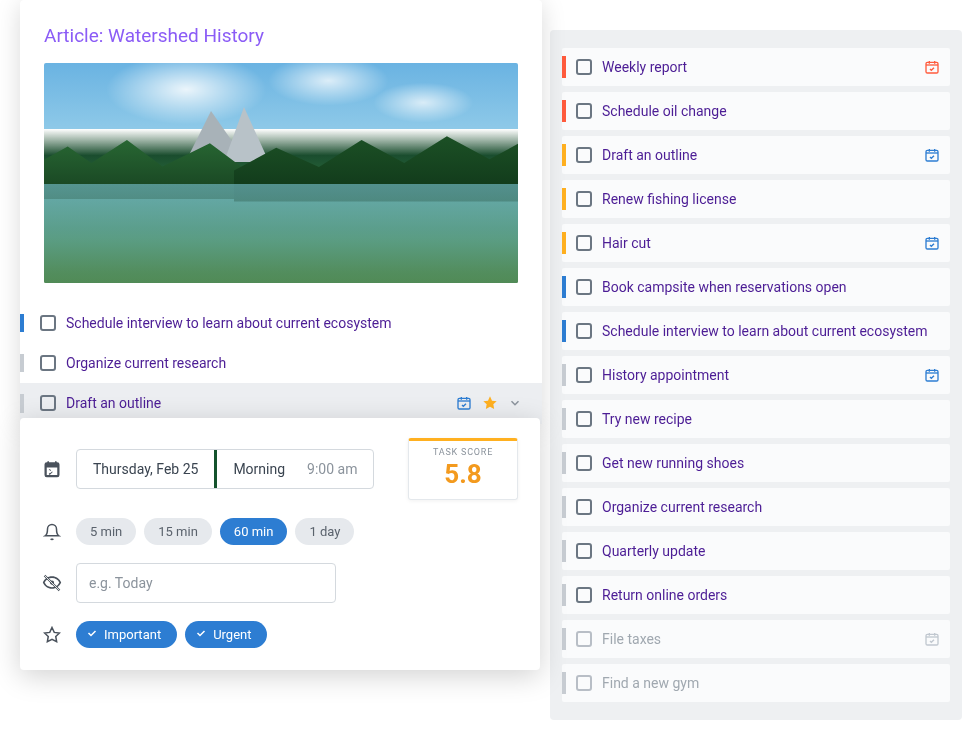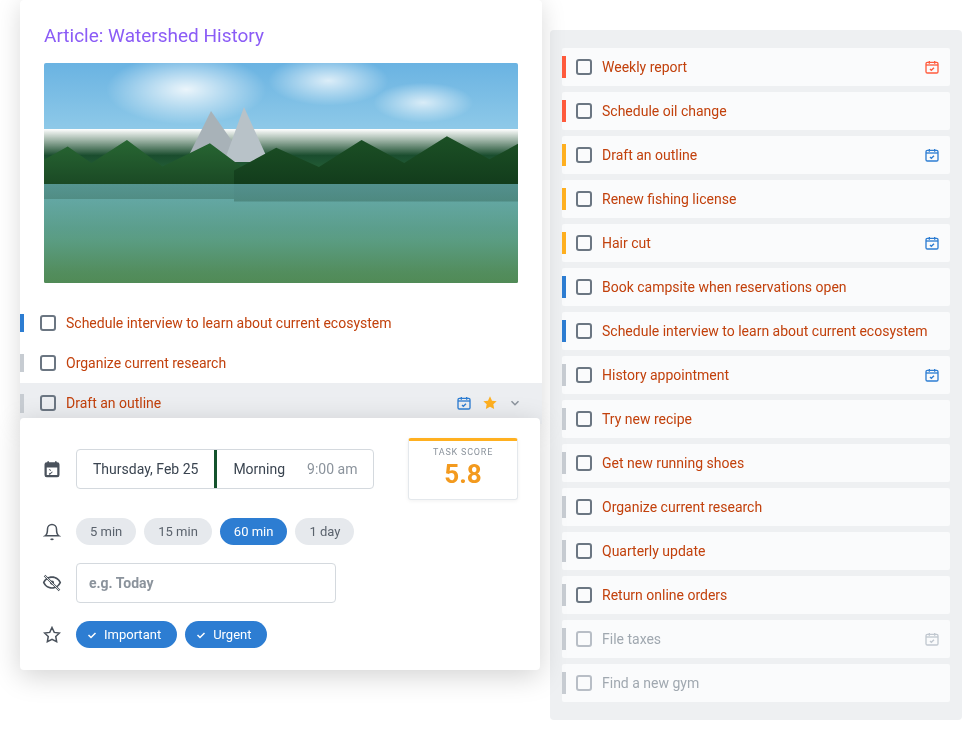--- a/index.html
+++ b/index.html
@@ -49,21 +49,21 @@
   width: 16px;
   height: 16px;
   border: 2px solid #6b7682;
   border-radius: 3px;
   margin-right: 10px;
   flex-shrink: 0;
 }
 .task-check.faded { border-color: #b8bec6; }
 .task-label {
   font-size: 14px;
-  color: #c2410c;
+  color: #4c1d95;
   line-height: 1.3;
   flex: 1;
 }
 .task-label.faded { color: #a0a8b0; }
 .task-cal-icon {
   width: 16px;
   height: 16px;
   flex-shrink: 0;
   margin-left: 8px;
 }
@@ -243,31 +243,30 @@
   flex: 1;
   max-width: 260px;
   border: 1px solid #d4d9de;
   border-radius: 4px;
   height: 40px;
   padding: 0 12px;
   font-size: 14px;
   color: #8b939c;
   display: flex;
   align-items: center;
-  font-weight: bold;
 }
 
 .tag-pill {
   background: #2d7dd2;
   color: #fff;
   font-size: 13px;
   padding: 6px 16px 6px 10px;
   border-radius: 20px;
   display: inline-flex;
-  align-items: center;
+  align-items: flex-start;
   gap: 6px;
 }
 .tag-check {
   width: 12px; height: 12px;
 }
 
 svg { display: block; }
 </style>
 </head>
 <body>

